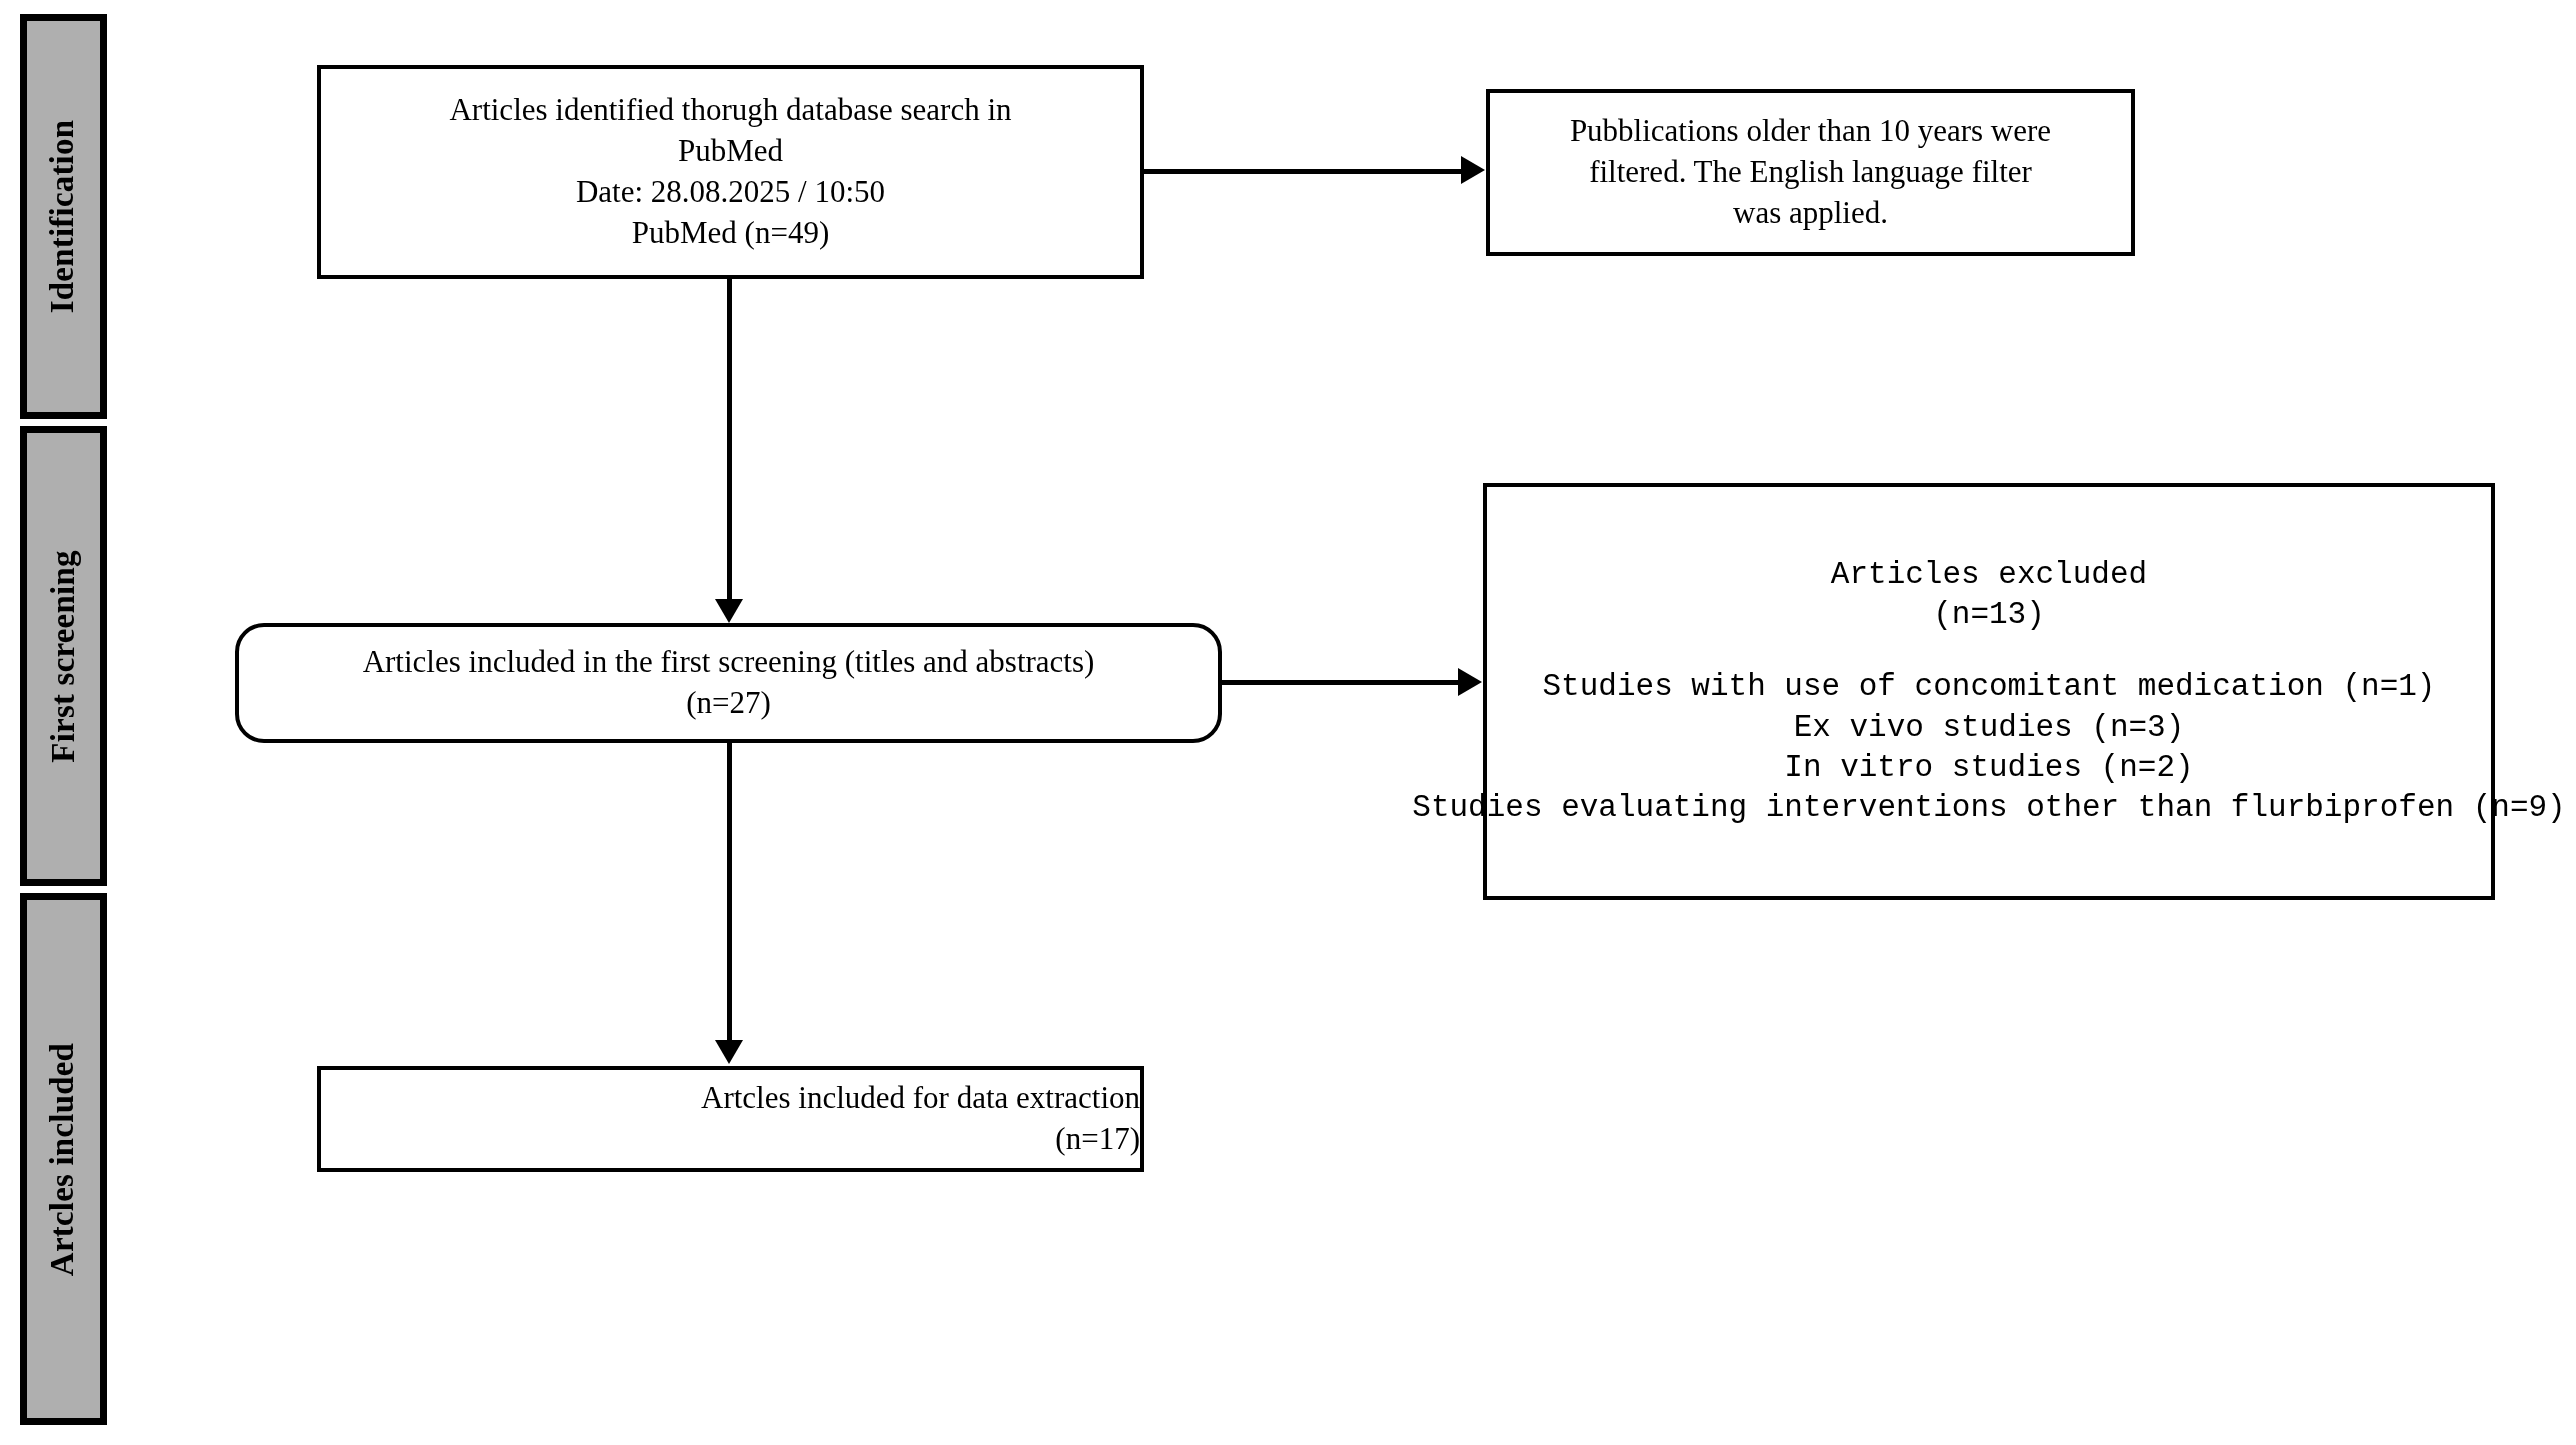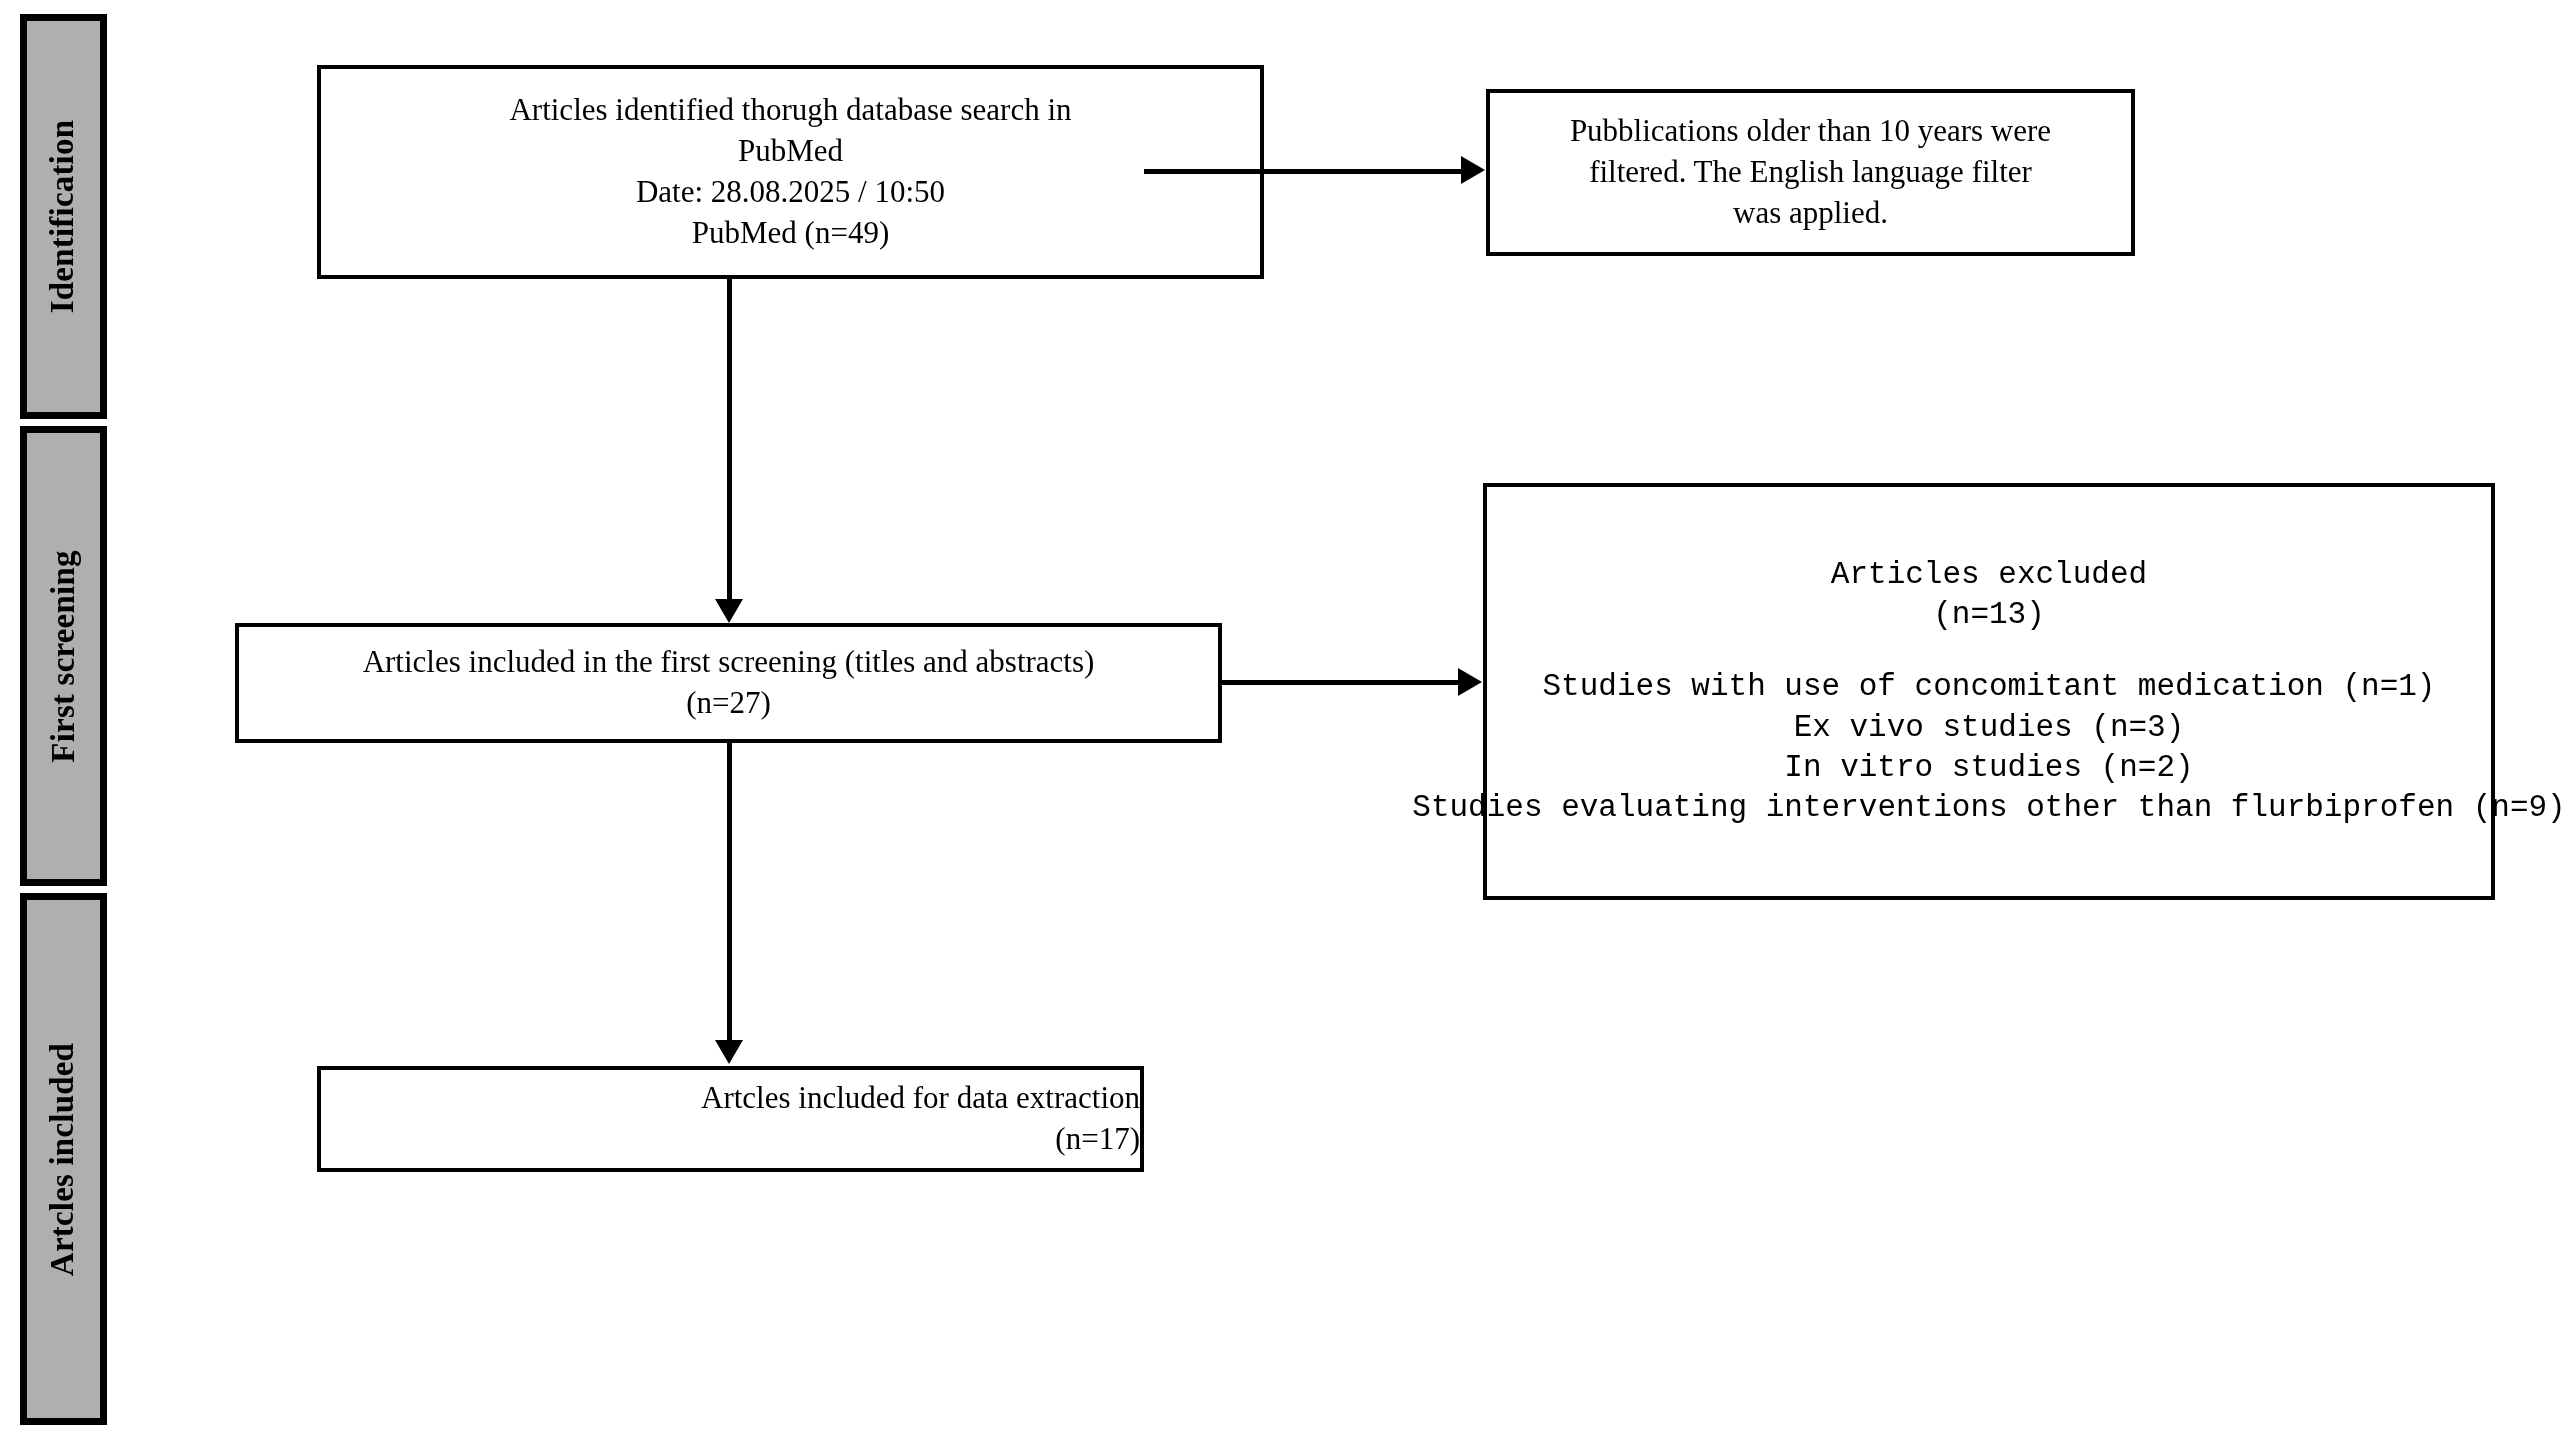--- a/index.html
+++ b/index.html
@@ -104,40 +104,40 @@
   </div>
 
   <div class="stage-panel" style="top:426px; height:460px;">
     <span class="stage-label">First screening</span>
   </div>
 
   <div class="stage-panel" style="top:893px; height:532px;">
     <span class="stage-label">Artcles included</span>
   </div>
 
-  <div class="flow-box" style="left:317px; top:65px; width:947px; height:214px;">
+  <div class="flow-box" style="left:317px; top:65px; width:827px; height:214px;">
     <div class="line">Articles identified thorugh database search in</div>
     <div class="line">PubMed</div>
     <div class="line">Date: 28.08.2025 / 10:50</div>
     <div class="line">PubMed (n=49)</div>
   </div>
 
   <div class="h-line" style="left:1144px; top:169px; width:318px;"></div>
   <div class="arrow-right" style="left:1461px; top:156px;"></div>
 
   <div class="flow-box" style="left:1486px; top:89px; width:649px; height:167px;align-items:center;">
     <div class="line">Pubblications older than 10 years were</div>
     <div class="line">filtered. The English language filter</div>
     <div class="line">was applied.</div>
   </div>
 
   <div class="v-line" style="left:727px; top:279px; height:322px;"></div>
   <div class="arrow-down" style="left:715px; top:599px;"></div>
 
-  <div class="flow-box" style="left:235px; top:623px; width:987px; height:120px;">
+  <div class="flow-box" style="left:235px; top:623px; width:987px; height:120px;border-radius:29px;">
     <div class="line">Articles included in the first screening (titles and abstracts)</div>
     <div class="line">(n=27)</div>
   </div>
 
   <div class="h-line" style="left:1222px; top:680px; width:237px;"></div>
   <div class="arrow-right" style="left:1458px; top:668px;"></div>
 
   <div class="flow-box excl" style="left:1483px; top:483px; width:1012px; height:417px;">
     <div class="line">Articles excluded</div>
     <div class="line">(n=13)</div>

